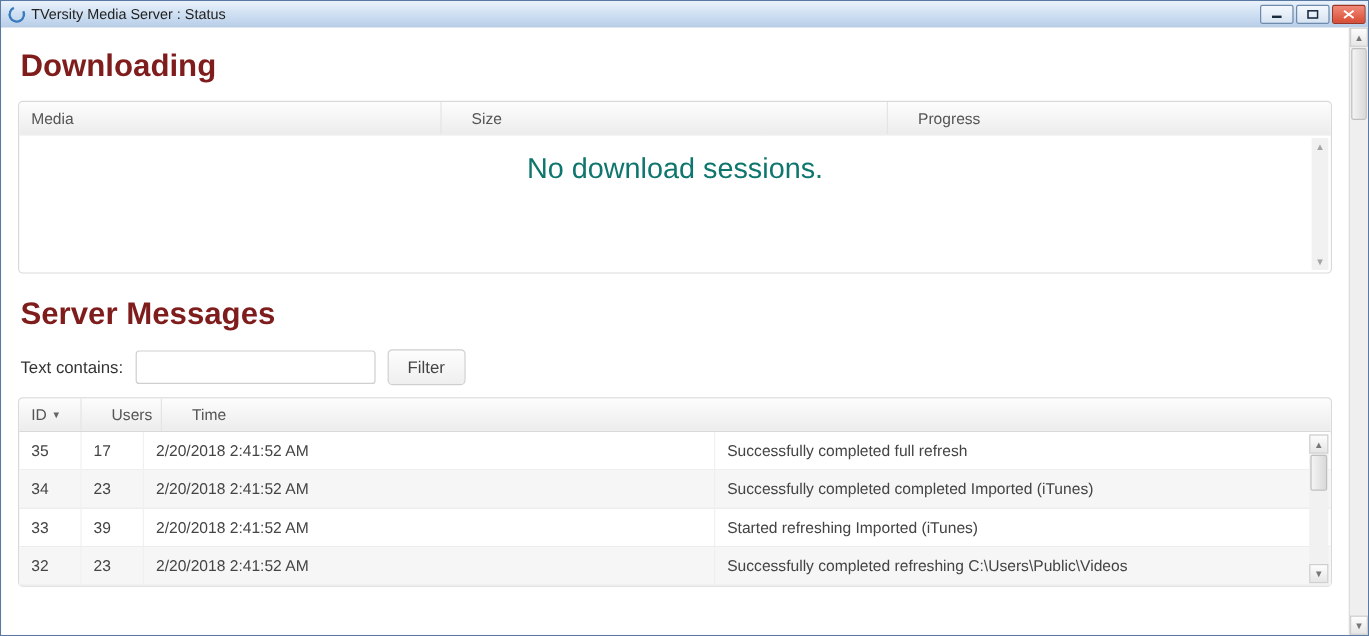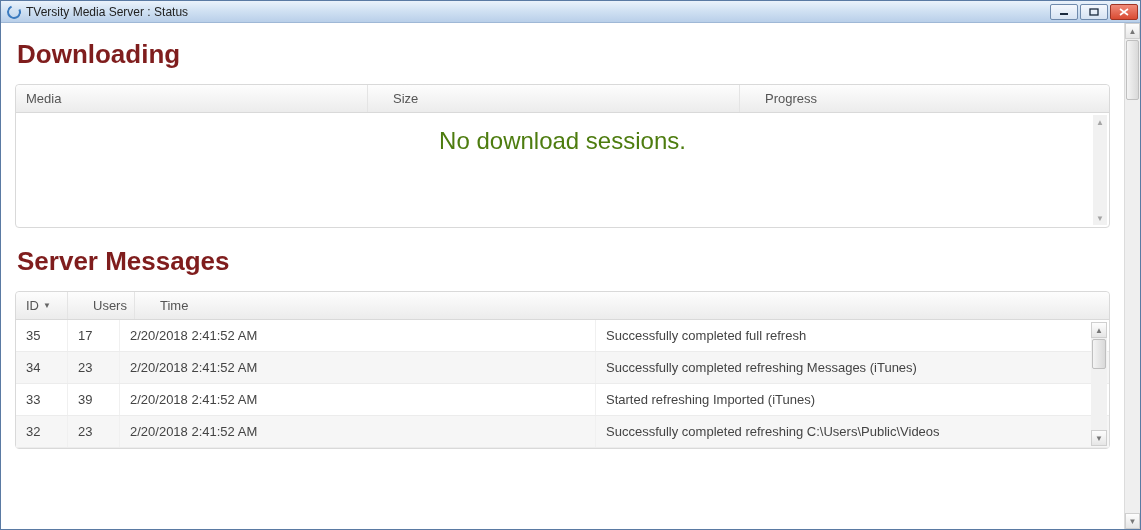--- a/index.html
+++ b/index.html
@@ -77,21 +77,21 @@
     .grid-header .col:last-child { border-right: none; }
 
     .downloads-body {
       height: 114px;
       display: flex;
       align-items: flex-start;
       justify-content: center;
       padding-top: 14px;
       position: relative;
     }
-    .empty-text { font-size: 24px; color: #4d7c0f; }
+    .empty-text { font-size: 24px; color: #0f766e; }
     .inner-scroll {
       position: absolute; right: 2px; top: 2px; bottom: 2px; width: 14px;
       background: #f1f1f1;
     }
     .inner-scroll .up, .inner-scroll .down {
       position: absolute; left: 0; right: 0; height: 14px;
       display: flex; align-items: center; justify-content: center;
       color: #a5a5a5; font-size: 8px;
     }
     .inner-scroll .up { top: 0; }
@@ -207,20 +207,25 @@
           <div class="empty-text">No download sessions.</div>
           <div class="inner-scroll">
             <div class="up">▲</div>
             <div class="down">▼</div>
           </div>
         </div>
       </div>
 
       <h2 class="section">Server Messages</h2>
 
+      <div class="filter-row">
+        <span>Text contains:</span>
+        <input class="filter-input" type="text" value="" style="">
+        <button class="filter-btn">Filter</button>
+      </div>
 
       <div class="panel msgs">
         <div class="grid-header">
           <div class="col col-id">
             <span>ID</span>
             <span class="sort-caret">▼</span>
           </div>
           <div class="col col-code">Users</div>
           <div class="col col-time">Time</div>
         </div>
@@ -229,21 +234,21 @@
           <div class="row">
               <div class="cell c-id">35</div>
               <div class="cell c-code">17</div>
               <div class="cell c-time">2/20/2018 2:41:52 AM</div>
               <div class="cell c-text">Successfully completed full refresh</div>
             </div>
             <div class="row">
               <div class="cell c-id">34</div>
               <div class="cell c-code">23</div>
               <div class="cell c-time">2/20/2018 2:41:52 AM</div>
-              <div class="cell c-text">Successfully completed refreshing Messages (iTunes)</div>
+              <div class="cell c-text">Successfully completed completed Imported (iTunes)</div>
             </div>
             <div class="row">
               <div class="cell c-id">33</div>
               <div class="cell c-code">39</div>
               <div class="cell c-time">2/20/2018 2:41:52 AM</div>
               <div class="cell c-text">Started refreshing Imported (iTunes)</div>
             </div>
             <div class="row">
               <div class="cell c-id">32</div>
               <div class="cell c-code">23</div>

